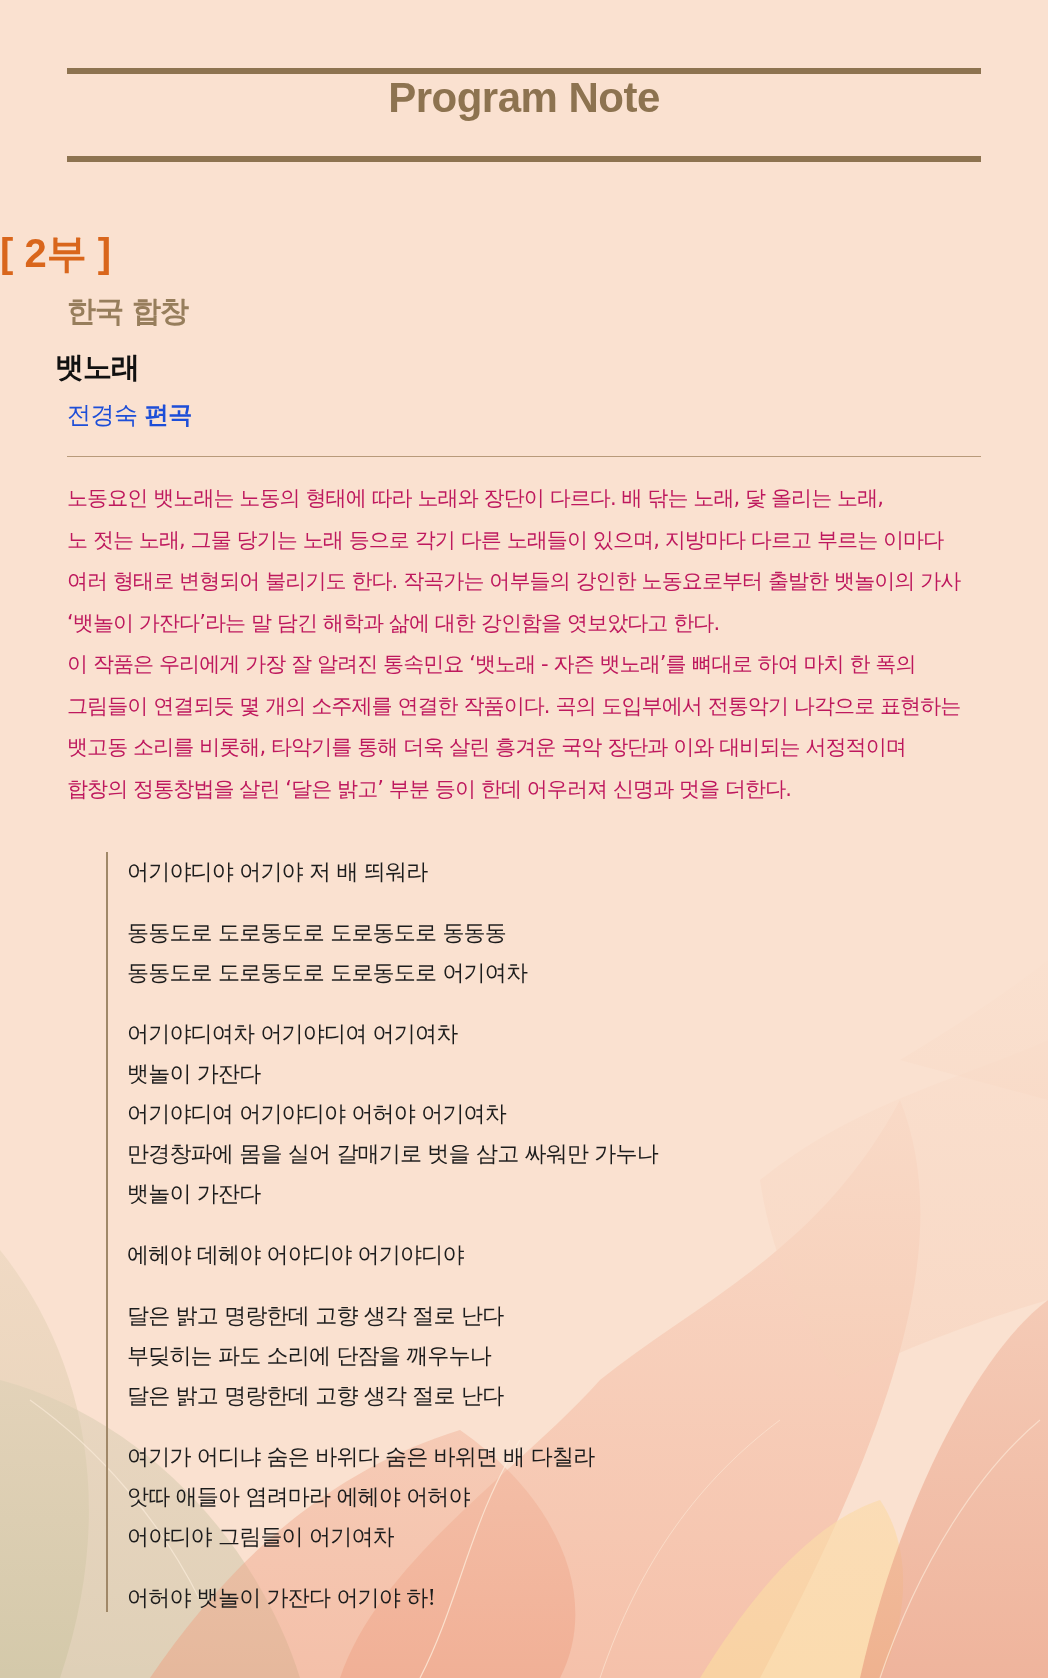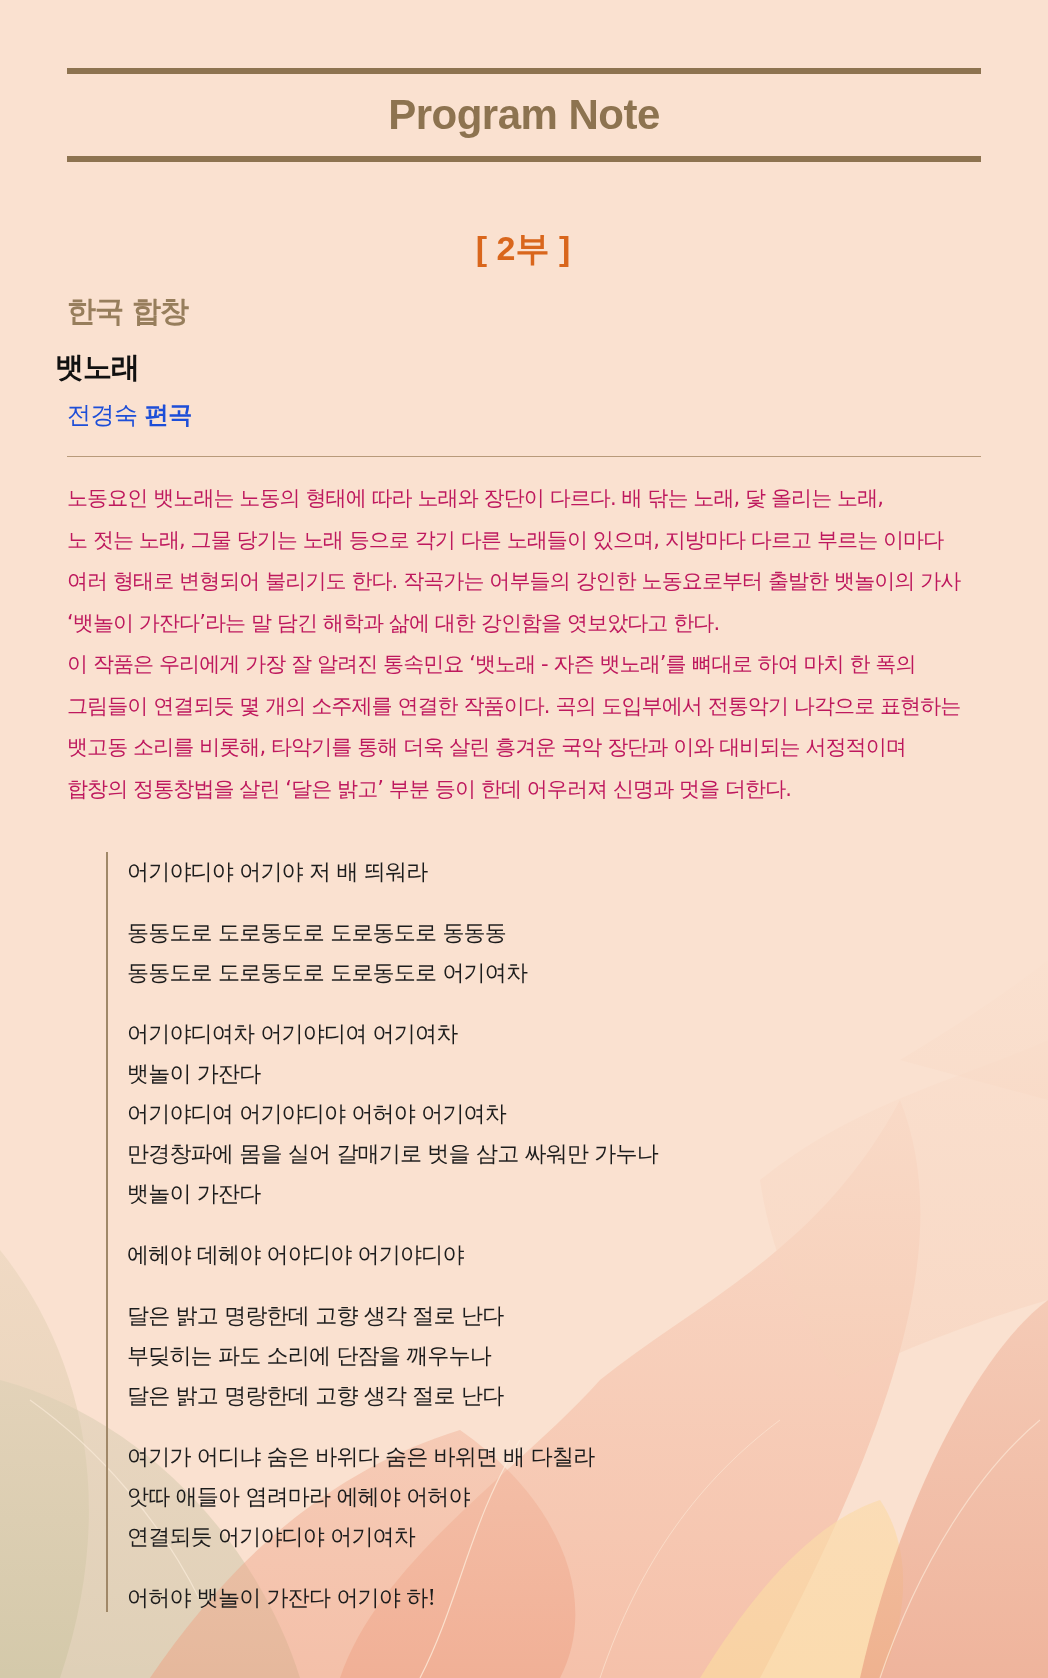--- a/index.html
+++ b/index.html
@@ -16,32 +16,32 @@
     }
     .page {
       position: relative; z-index: 1;
       width: 1048px; height: 1678px;
       padding: 0 67px;
     }
     .title-box {
       position: absolute; left: 67px; right: 67px; top: 68px; height: 94px;
       border-top: 6px solid #8d7350;
       border-bottom: 6px solid #8d7350;
-      display: flex; align-items: center; justify-content: center;
+      display: flex; justify-content: center;
     }
     .title-box h1 {
       font-family: "Liberation Sans", sans-serif;
       font-weight: bold; font-size: 42px; color: #8d7350;
       letter-spacing: -0.5px;
     }
     .part-label {
       position: absolute; left: 0; right: 2px; top: 226px;
-      text-align: center;
+      text-align: left;
       font-family: "Liberation Sans", sans-serif;
-      font-weight: bold; font-size: 34px; color: #d9661c;
+      font-weight: bold; font-size: 40px; color: #d9661c;
     }
     .category {
       position: absolute; left: 67px; top: 292px;
       font-weight: bold; font-size: 29px; color: #977e5c;
       letter-spacing: -1px;
     }
     .work-title {
       position: absolute; left: 55px; top: 348px;
       font-weight: bold; font-size: 29px; color: #111;
       letter-spacing: -1px;
@@ -150,20 +150,20 @@
       <p>에헤야 데헤야 어야디야 어기야디야</p>
     </div>
     <div class="stanza">
       <p>달은 밝고 명랑한데 고향 생각 절로 난다</p>
       <p>부딪히는 파도 소리에 단잠을 깨우누나</p>
       <p>달은 밝고 명랑한데 고향 생각 절로 난다</p>
     </div>
     <div class="stanza">
       <p>여기가 어디냐 숨은 바위다 숨은 바위면 배 다칠라</p>
       <p>앗따 애들아 염려마라 에헤야 어허야</p>
-      <p>연결되듯 어기야디야 어기여차</p>
+      <p>어야디야 그림들이 어기여차</p>
     </div>
     <div class="stanza">
       <p>어허야 뱃놀이 가잔다 어기야 하!</p>
     </div>
   </div>
 
 </div>
 
 </body></html>

